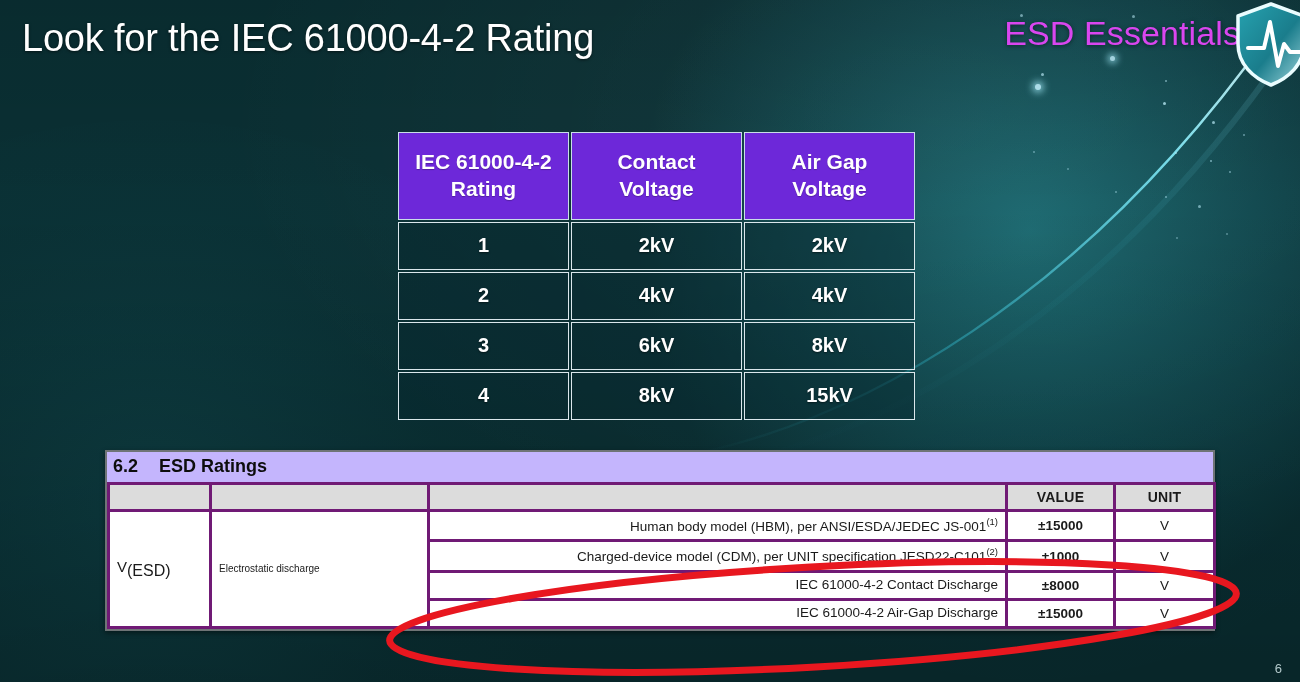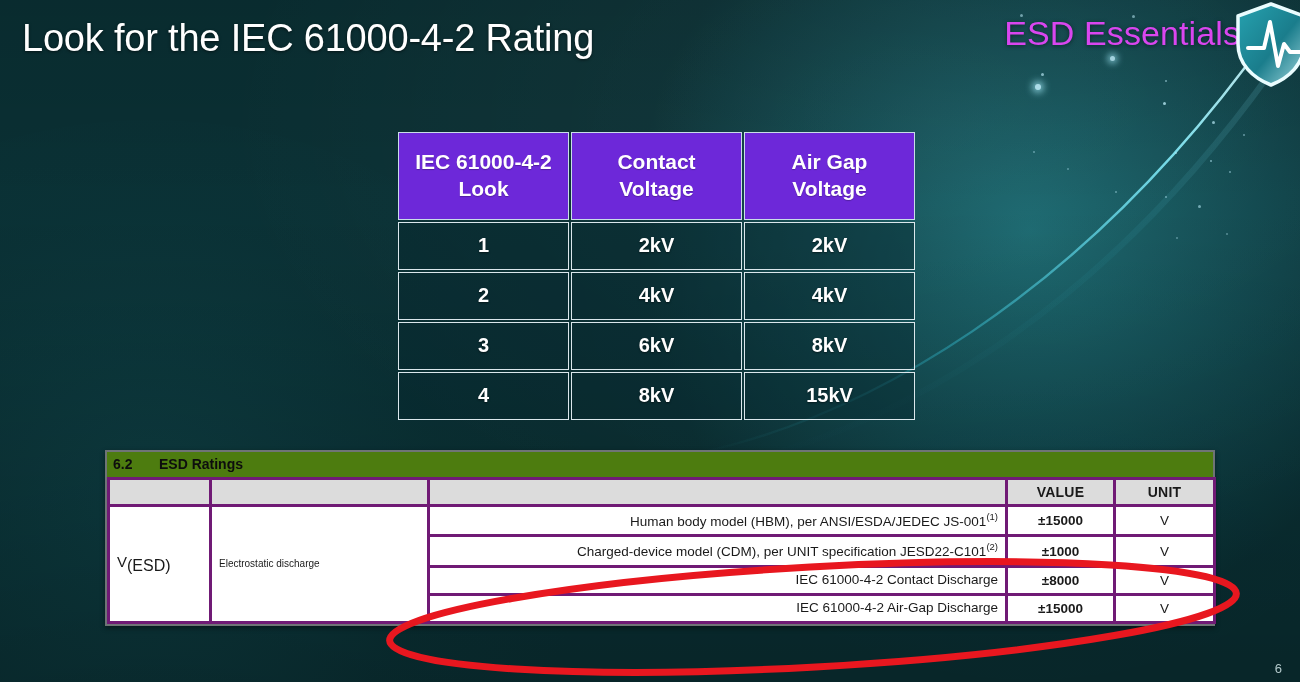--- a/index.html
+++ b/index.html
@@ -115,25 +115,25 @@
   
   .datasheet {
     position: absolute;
     left: 105px; top: 450px;
     width: 1110px;
     background: #ffffff;
     border: 2px solid #6f7476;
     box-shadow: 0 2px 5px rgba(0,0,0,0.45);
   }
   .ds-title {
-    font-size: 14px;
+    font-size: 18px;
     font-weight: bold;
     color: #0d0d0d;
     padding: 4px 0 5px 6px;
-    background: #4d7c0f;
+    background: #c4b5fd;
     white-space: nowrap;
   }
   .ds-title .num { display: inline-block; min-width: 46px; }
   .ds-grid {
     width: 100%;
     border-collapse: collapse;
     table-layout: fixed;
     font-size: 13.5px;
     color: #1a1a1a;
   }
@@ -249,21 +249,21 @@
     </defs>
     <path d="M 37 4 L 70 16 L 70 44 C 70 64 55 78 37 85 C 19 78 4 64 4 44 L 4 16 Z" fill="url(#shieldFill)" stroke="#eafdff" stroke-width="3.5" stroke-linejoin="round"></path>
     <path d="M 14 48 L 30 48 L 36 22 L 44 66 L 50 44 L 56 52 L 66 52" fill="none" stroke="#ffffff" stroke-width="4" stroke-linejoin="round" stroke-linecap="round"></path>
   </svg>
 
   <table class="iec-table">
     <thead>
       <tr>
         <th>
           <span>IEC 61000-4-2</span><br>
-          <span>Look</span>
+          <span>Rating</span>
         </th>
         <th>
           <span>Contact</span><br>
           <span>Voltage</span>
         </th>
         <th>
           <span>Air Gap</span><br>
           <span>Voltage</span>
         </th>
       </tr>

